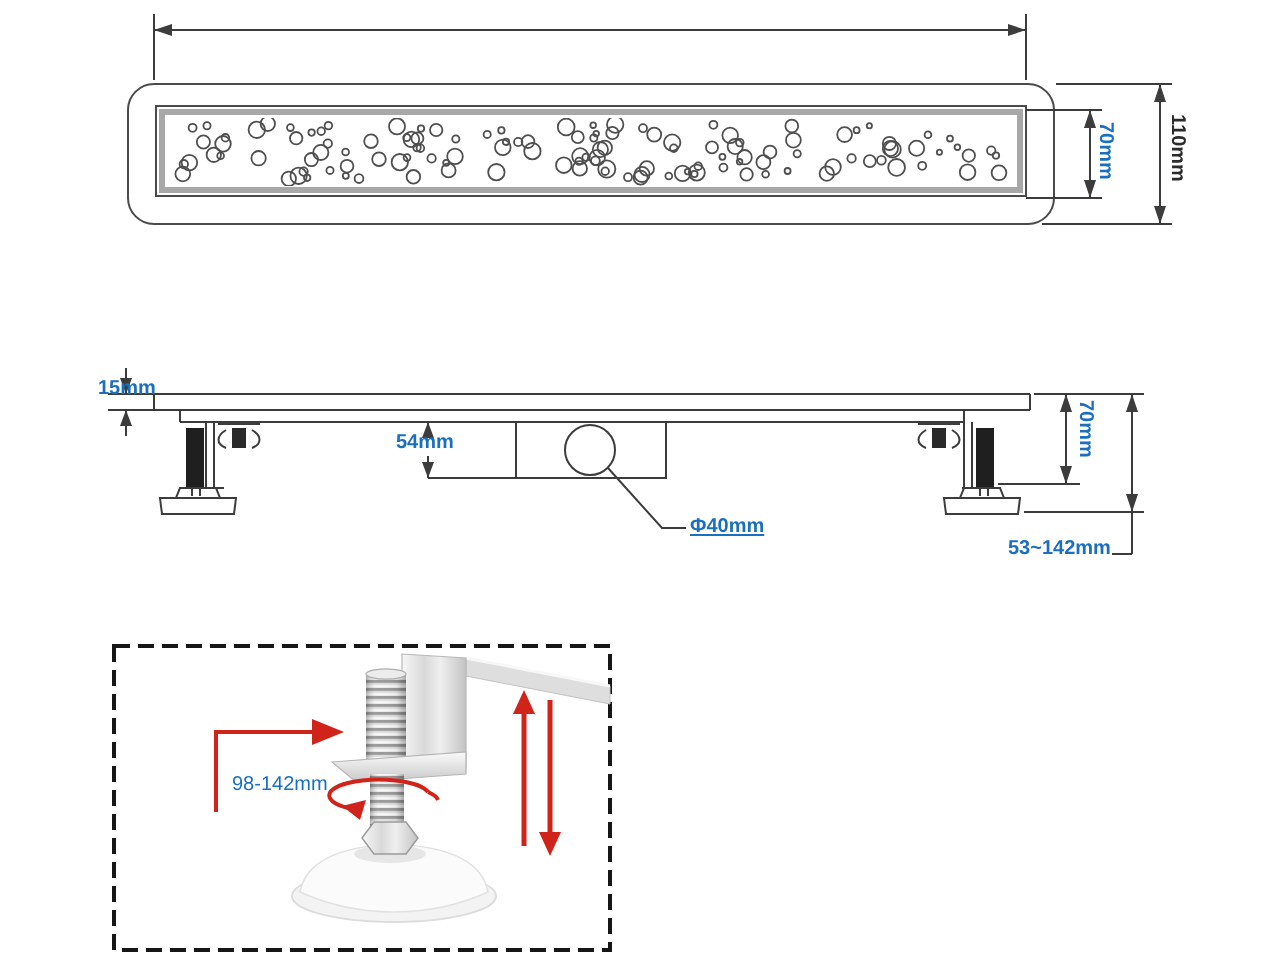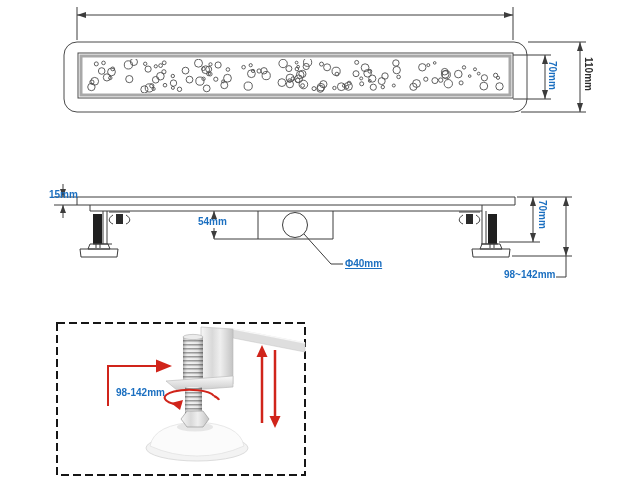--- a/index.html
+++ b/index.html
@@ -11,21 +11,21 @@
   .dim-label{
     position:absolute;font-size:10px;line-height:1.1;color:#1b6fc0;
     font-weight:600;white-space:nowrap;
   }
   .dim-label.dark{color:#2b2b2b;font-weight:600;}
   .v-label{writing-mode:vertical-rl;}
   .len-label{
     position:absolute;left:77px;top:1px;width:436px;text-align:center;
     font-size:10px;font-weight:700;color:#1b6fc0;white-space:nowrap;
   }
-  .inset-label{position:absolute;font-size:10px;font-weight:700;color:#1b6fc0;white-space:nowrap;}
+  .inset-label{position:absolute;font-size:10px;font-weight:400;color:#1b6fc0;white-space:nowrap;}
 </style>
 </head>
 <body>
 
 <div class="canvas">
 
   <svg width="640" height="480" viewBox="0 0 640 480">
     <defs>
       <clipPath id="grateClip">
           <rect x="86" y="59" width="420" height="34"></rect>
@@ -360,16 +360,16 @@
   <div class="dim-label v-label dark" style="left:583px;top:57px;">110mm</div>
 
   <div class="dim-label" style="left:49px;top:170px;margin-top:19px;">15mm</div>
 
   <div class="dim-label" style="left:198px;top:216px;text-align:center;">54mm</div>
 
   <div class="dim-label" style="left:345px;top:258px;text-decoration:underline;">Φ40mm</div>
 
   <div class="dim-label v-label" style="left:537px;top:200px;">70mm</div>
 
-  <div class="dim-label" style="left:504px;top:269px;">98~142mm</div>
+  <div class="dim-label" style="left:504px;top:269px;">53~142mm</div>
 
   <div class="inset-label" style="left:116px;top:387px;">98-142mm</div>
 </div>
 
 </body></html>

